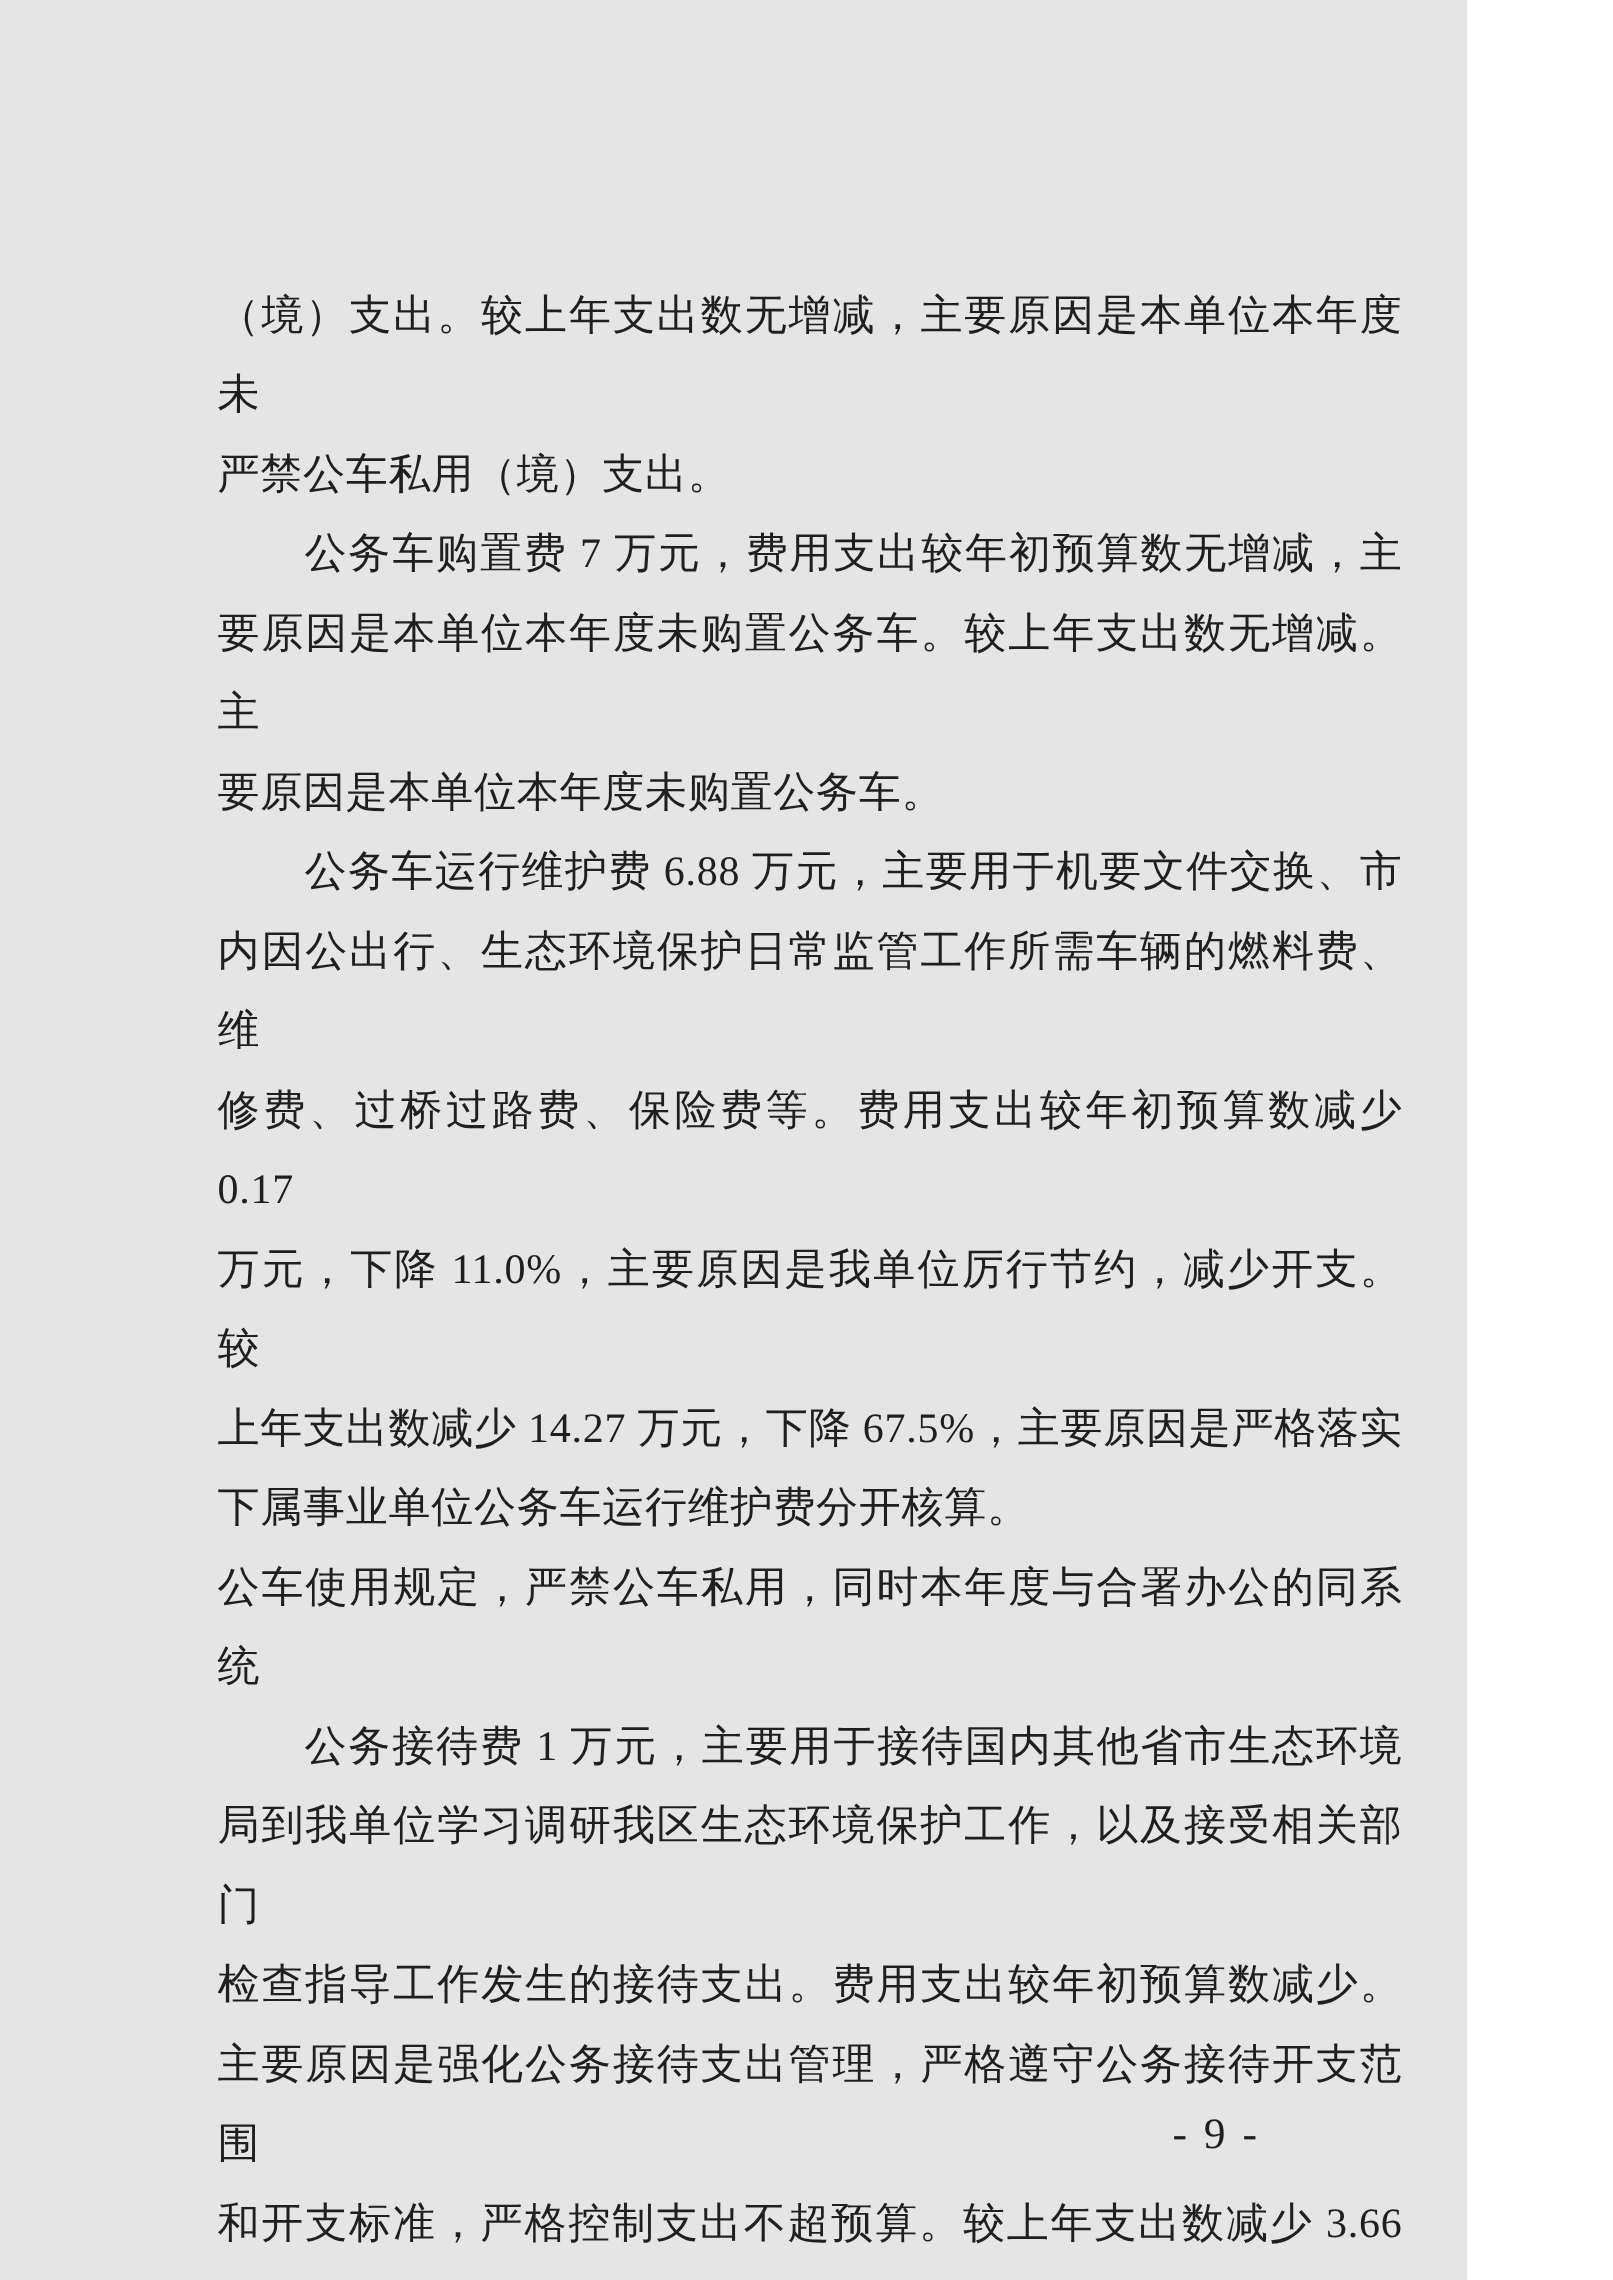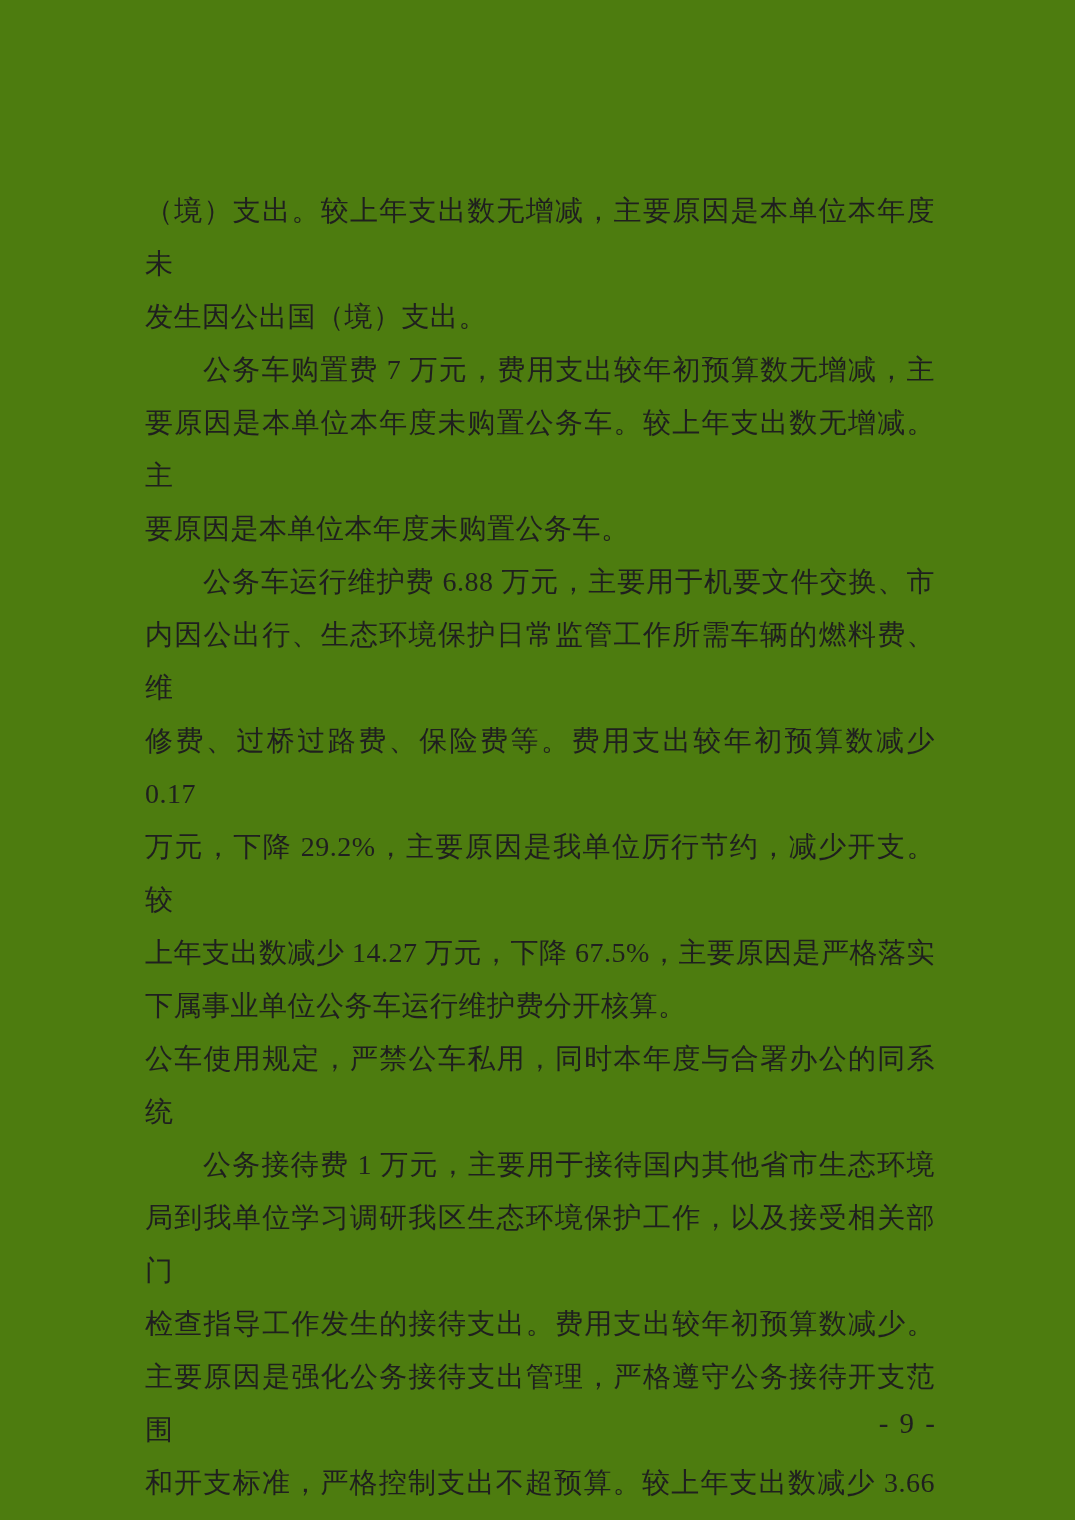--- a/index.html
+++ b/index.html
@@ -3,23 +3,23 @@
 <meta charset="utf-8">
 <style>
   html, body {
     margin: 0;
     padding: 0;
     background: #ffffff;
     font-family: "Liberation Serif", "DejaVu Serif", serif;
   }
   .page {
     position: relative;
-    width: 1075px;
+    width: 978px;
     height: 1520px;
-    background: #4d7c0f;
+    background: #e5e5e5;
     overflow: hidden;
     color: #1f1f1f;
   }
   .body-text {
     position: absolute;
     left: 145px;
     top: 184px;
     width: 790px;
     font-size: 28px;
     line-height: 53px;
@@ -44,28 +44,28 @@
     color: #1f1f1f;
     letter-spacing: 2px;
   }
 </style>
 </head>
 <body>
 
 <div class="page">
   <div class="body-text">
       <div class="line">（境）支出。较上年支出数无增减，主要原因是本单位本年度未</div>
-      <div class="line end">发生因公出国（境）支出。</div>
+      <div class="line end">严禁公车私用（境）支出。</div>
       <div class="line indent">公务车购置费 7 万元，费用支出较年初预算数无增减，主</div>
       <div class="line">要原因是本单位本年度未购置公务车。较上年支出数无增减。主</div>
       <div class="line end">要原因是本单位本年度未购置公务车。</div>
       <div class="line indent">公务车运行维护费 6.88 万元，主要用于机要文件交换、市</div>
       <div class="line">内因公出行、生态环境保护日常监管工作所需车辆的燃料费、维</div>
       <div class="line">修费、过桥过路费、保险费等。费用支出较年初预算数减少 0.17</div>
-      <div class="line">万元，下降 29.2%，主要原因是我单位厉行节约，减少开支。较</div>
+      <div class="line">万元，下降 11.0%，主要原因是我单位厉行节约，减少开支。较</div>
       <div class="line">上年支出数减少 14.27 万元，下降 67.5%，主要原因是严格落实</div>
       <div class="line end">下属事业单位公务车运行维护费分开核算。</div>
       <div class="line">公车使用规定，严禁公车私用，同时本年度与合署办公的同系统</div>
       <div class="line indent">公务接待费 1 万元，主要用于接待国内其他省市生态环境</div>
       <div class="line">局到我单位学习调研我区生态环境保护工作，以及接受相关部门</div>
       <div class="line">检查指导工作发生的接待支出。费用支出较年初预算数减少。</div>
       <div class="line">主要原因是强化公务接待支出管理，严格遵守公务接待开支范围</div>
       <div class="line">和开支标准，严格控制支出不超预算。较上年支出数减少 3.66</div>
       <div class="line">万元，下降 78.5%，主要原因是强化公务接待支出管理，严格遵</div>
     </div>

